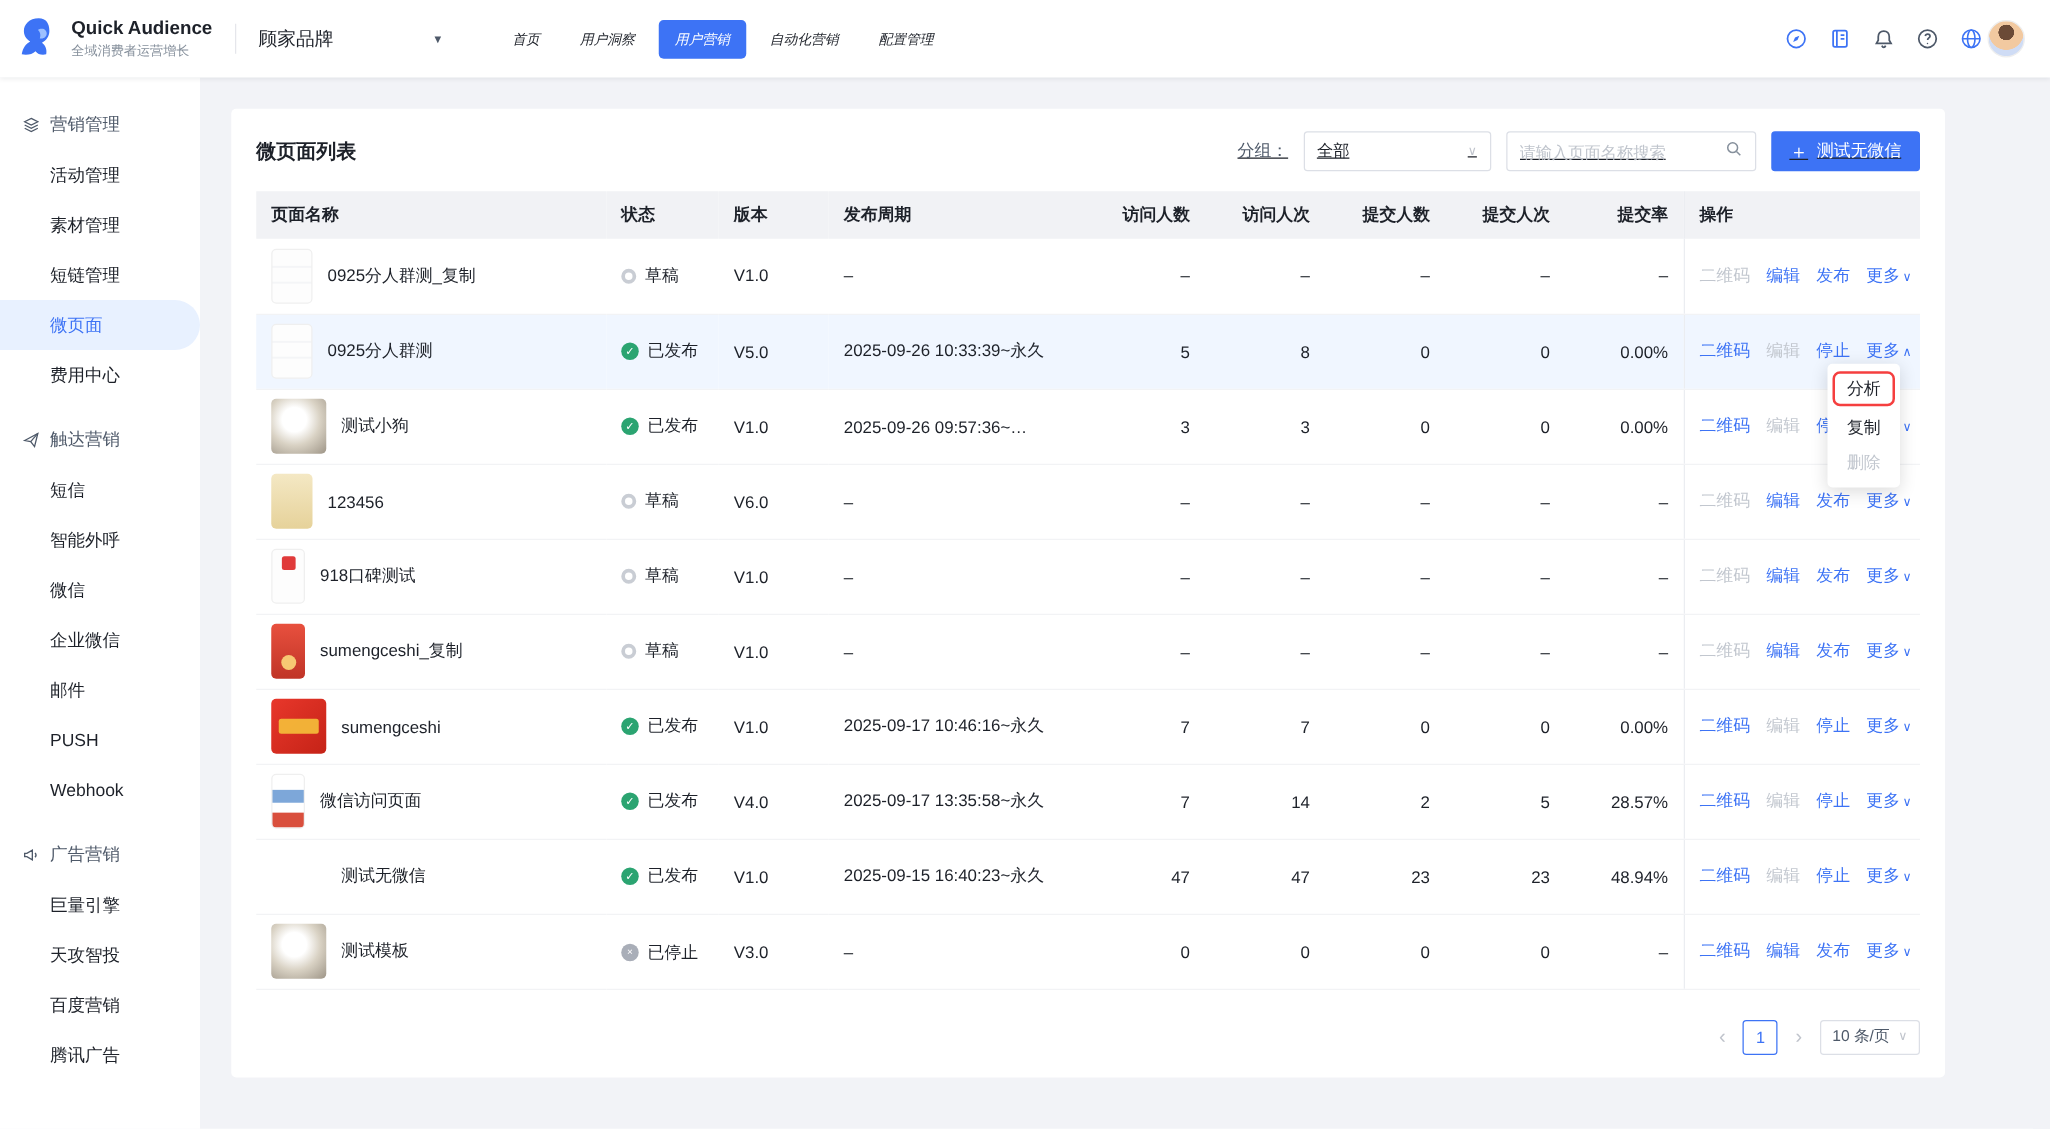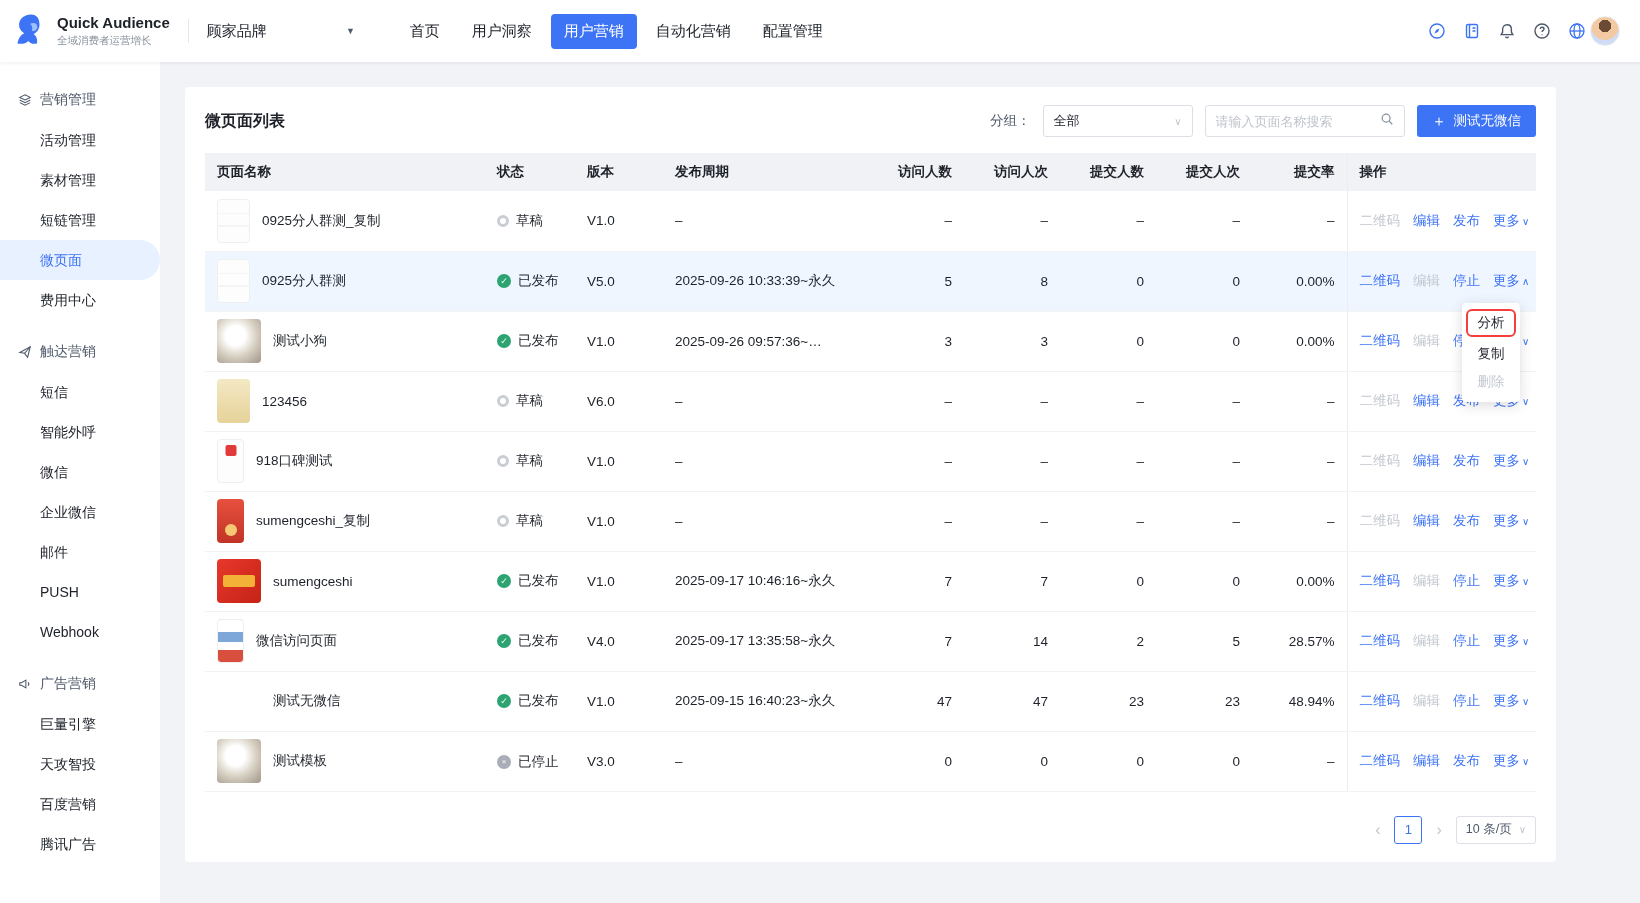--- a/index.html
+++ b/index.html
@@ -11,21 +11,21 @@
             display:flex; align-items:center; padding:0 20px 0 14px; z-index:10;
             box-shadow:0 1px 4px rgba(0,21,41,.08); }
   .logo-wrap { display:flex; align-items:center; gap:9px; }
   .brand-title { font-size:15px; font-weight:700; color:#1D2129; }
   .brand-sub { font-size:10.5px; color:#86909C; margin-top:3px; }
   .v-divider { width:1px; height:24px; background:#E5E6EB; margin:0 18px; }
   .brand-select { width:148px; display:flex; align-items:center; justify-content:space-between;
                   font-size:15px; color:#1D2129; cursor:pointer; }
   .brand-select .tri { font-size:9px; color:#4E5969; }
   .nav { display:flex; align-items:center; gap:6px; margin-left:42px; }
-  .nav-item { padding:8px 13px; font-size:15px; color:#1D2129; border-radius:4px; cursor:pointer; white-space:nowrap; }
+  .nav-item { padding:8px 13px; font-size:11px; color:#1D2129; border-radius:4px; cursor:pointer; white-space:nowrap;font-style:italic; }
   .nav-item.active { background:#3D73F5; color:#fff; }
   .top-right { margin-left:auto; display:flex; align-items:center; gap:17px; }
   .hicon { display:flex; align-items:center; cursor:pointer; }
   .hicon svg { display:block; }
   .hicon:nth-child(1),.hicon:nth-child(2),.hicon:nth-child(5){ color:#3D73F5; }
   .hicon:nth-child(3),.hicon:nth-child(4){ color:#4E5969; }
   .avatar { width:30px; height:30px; border-radius:50%; margin-left:4px; cursor:pointer;
             background:radial-gradient(circle at 50% 32%, #6b4a36 0 26%, #f2c9a0 27% 58%, #cfdcf5 60%);
             border:1px solid #eee; }
 
@@ -39,21 +39,21 @@
   .sb-item { height:40px; line-height:40px; padding-left:40px; font-size:14px; color:#1D2129;
              cursor:pointer; border-radius:0 22px 22px 0; }
   .sb-item.active { background:#E8F1FF; color:#3D73F5; font-weight:500; }
 
   
   .main { position:absolute; top:62px; left:160px; right:0; bottom:0; padding:25px; overflow:hidden; }
   .card { position:relative; width:1371px; background:#fff; border-radius:4px; padding:16px 20px 18px; }
 
   .toolbar { display:flex; align-items:center; margin-bottom:14px; height:36px; }
   .card-title { font-size:16px; font-weight:700; color:#1D2129; }
-  .tools { margin-left:auto; display:flex; align-items:center; gap:12px; }
+  .tools { margin-left:auto; display:flex; align-items:center; gap:12px;text-decoration:underline; }
   .group-label { font-size:13.5px; color:#4E5969; }
   .select { width:150px; height:32px; border:1px solid #DCDFE6; border-radius:3px;
             display:flex; align-items:center; justify-content:space-between; padding:0 10px;
             font-size:13px; color:#1D2129; cursor:pointer; background:#fff; }
   .select .chev, .pg-size .chev { color:#C0C4CC; font-size:10px; }
   .search { width:200px; height:32px; border:1px solid #DCDFE6; border-radius:3px;
             display:flex; align-items:center; padding:0 10px; gap:6px; background:#fff; }
   .search input { flex:1; border:none; outline:none; font-size:13px; color:#1D2129;
                   font-family:inherit; min-width:0; }
   .search input::placeholder { color:#BFC4CC; }
@@ -102,21 +102,21 @@
   .act.dis { color:#C2C7CF; cursor:default; }
   .act .caret { font-style:normal; font-size:10px; margin-left:2px; }
 
   .pagination { margin-top:24px; display:flex; align-items:center; justify-content:flex-end; gap:10px; }
   .pg-arrow { color:#C0C4CC; font-size:16px; padding:0 4px; cursor:pointer; }
   .pg-page { min-width:28px; height:28px; border:1px solid #3D73F5; color:#3D73F5; border-radius:3px;
              display:flex; align-items:center; justify-content:center; font-size:13px; cursor:pointer; }
   .pg-size { height:28px; border:1px solid #DCDFE6; border-radius:3px; display:flex; align-items:center;
              gap:7px; padding:0 9px; color:#4E5969; font-size:12.5px; cursor:pointer; background:#fff; }
 
-  .dropdown { position:absolute; top:216px; right:36px; width:58px; background:#fff; border-radius:4px;
+  .dropdown { position:absolute; top:204px; right:36px; width:58px; background:#fff; border-radius:4px;
               box-shadow:0 3px 14px rgba(0,0,0,.14); padding:6px 4px; z-index:30; text-align:center; }
   .menu-item { font-size:13.5px; color:#1D2129; padding:5px 0; cursor:pointer; }
   .menu-item.highlighted { border:2px solid #F53F3F; border-radius:6px; padding:3px 0; margin-bottom:3px; }
   .menu-item.disabled { color:#C2C7CF; cursor:default; }
 </style>
 </head>
 <body>
 
 <div class="topbar">
   <div class="logo-wrap">

